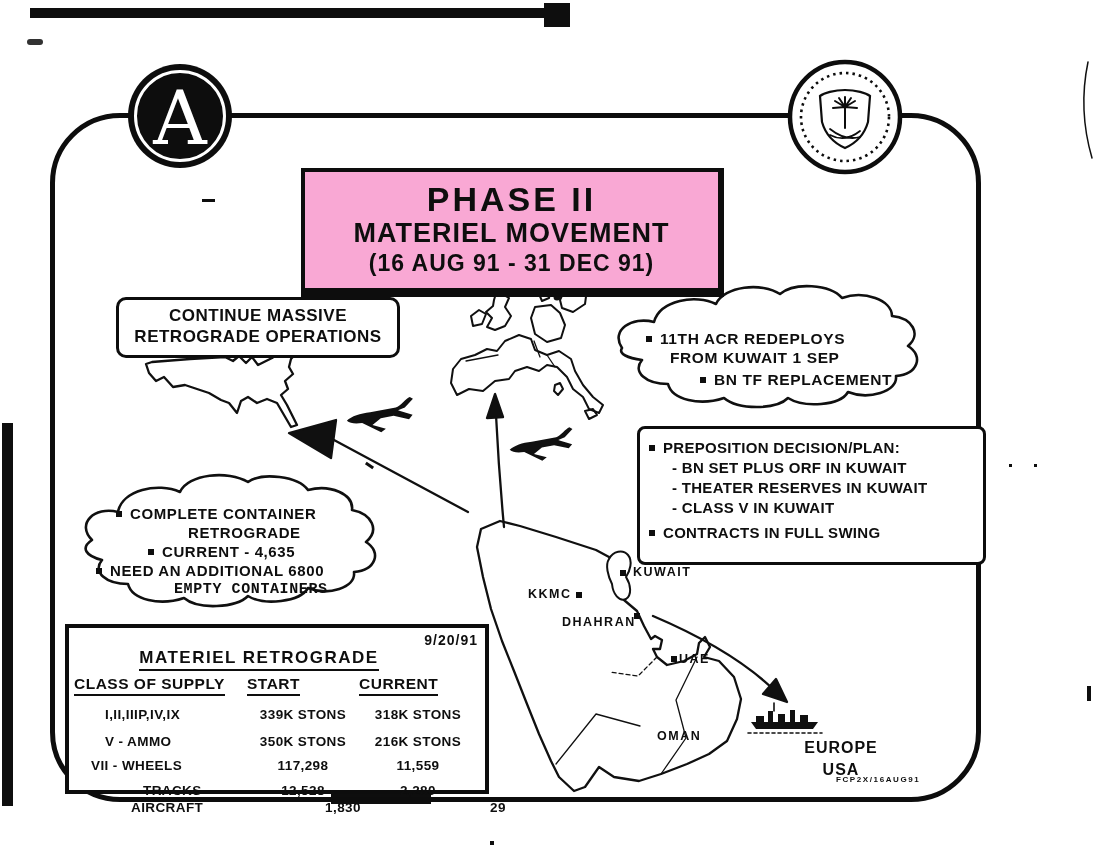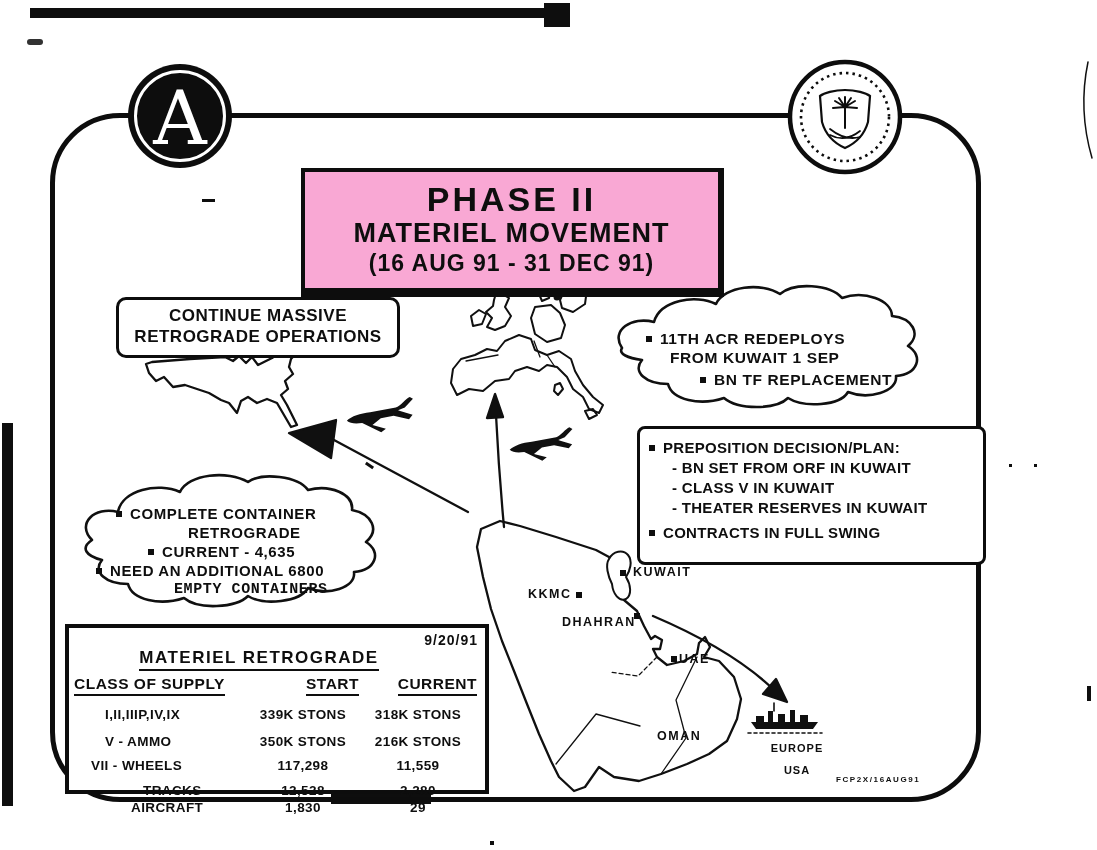--- a/index.html
+++ b/index.html
@@ -74,49 +74,49 @@
   .mat-table{left:65px;top:624px;width:416px;height:162px;background:#fff;
     border:4px solid #0d0d0d;}
   .mat-date{position:absolute;right:7px;top:4px;font-size:14px;letter-spacing:1px;}
   .mat-title-row{text-align:center;margin-top:20px;transform:translateX(-18px);}
   .mat-title{font-size:17px;letter-spacing:1.5px;border-bottom:2.5px solid #0e0e0e;
     padding-bottom:1px;display:inline-block;}
   .tgrid{display:grid;grid-template-columns:178px 112px 118px;align-items:center;}
   .thead{margin-top:4px;font-size:15.5px;}
   .thead span{display:inline-block;border-bottom:2.5px solid #0e0e0e;padding-bottom:1px;letter-spacing:.5px;}
   .th-class{padding-left:5px;}
-  .th-start,.th-cur{text-align:right;}
+  .th-start,.th-cur{text-align:left;}
   .trow{font-size:13.5px;letter-spacing:.4px;}
   .c-start,.c-cur{text-align:center;}
   .r0{height:27px;margin-top:5px;}
   .r1{height:27px;}
   .r2{height:18px;margin-top:1px;}
   .r3{height:17px;margin-top:8px;}
-  .r4{height:17px;}
+  .r4{height:17px;gap:40px;}
   .r0 .c-class,.r1 .c-class{padding-left:36px;}
   .r2 .c-class{padding-left:22px;}
   .r3 .c-class{padding-left:74px;}
   .r4 .c-class{padding-left:62px;}
 
   
   .map-label{font-size:12.5px;letter-spacing:1.5px;white-space:nowrap;}
   .lbl-kuwait{left:633px;top:565px;}
   .lbl-kkmc{left:528px;top:587px;}
   .lbl-dhahran{left:562px;top:615px;}
   .lbl-uae{left:679px;top:652px;}
   .lbl-oman{left:657px;top:729px;}
   .marker{width:6px;height:6px;background:#0d0d0d;}
   .mk-kuwait{left:620px;top:570px;}
   .mk-kkmc{left:576px;top:592px;}
   .mk-dhahran{left:634px;top:613px;}
   .mk-uae{left:671px;top:656px;}
 
   
-  .dest{left:747px;top:737px;width:100px;text-align:center;
-    font-size:11px;letter-spacing:1px;line-height:22px;}
+  .dest{left:791px;top:737px;width:100px;text-align:center;
+    font-size:16px;letter-spacing:1px;line-height:22px;}
 
   
   .stamp{left:836px;top:775px;font-size:8px;letter-spacing:1.6px;}
 
   svg{position:absolute;left:0;top:0;}
   .seal-svg{left:784px;top:56px;}
 </style>
 </head>
 <body>
 
@@ -224,23 +224,23 @@
 </div>
 
 <div class="abs cloud-text cloudA-text">
   <div class="cloudA-r1"><span class="bullet"></span><span>11TH ACR REDEPLOYS</span></div>
   <div class="cloudA-r2">FROM KUWAIT 1 SEP</div>
   <div class="cloudA-r3"><span class="bullet"></span><span>BN TF REPLACEMENT</span></div>
 </div>
 
 <div class="abs prepo-box">
   <div><span class="bullet"></span><span>PREPOSITION DECISION/PLAN:</span></div>
-  <div class="prepo-sub">- BN SET FROM ORF IN KUWAIT</div>
+  <div class="prepo-sub">- BN SET PLUS ORF IN KUWAIT</div>
+  <div class="prepo-sub">- THEATER RESERVES IN KUWAIT</div>
   <div class="prepo-sub">- CLASS V IN KUWAIT</div>
-  <div class="prepo-sub">- THEATER RESERVES IN KUWAIT</div>
   <div class="prepo-foot"><span class="bullet"></span><span>CONTRACTS IN FULL SWING</span></div>
 </div>
 
 <div class="abs cloud-text cloudB-text">
   <div class="cloudB-r1"><span class="bullet"></span><span>COMPLETE CONTAINER</span></div>
   <div class="cloudB-r2">RETROGRADE</div>
   <div class="cloudB-r3"><span class="bullet"></span><span>CURRENT - 4,635</span></div>
   <div class="cloudB-r4"><span class="bullet"></span><span>NEED AN ADDITIONAL 6800</span></div>
   <div class="cloudB-r5">EMPTY CONTAINERS</div>
 </div>

